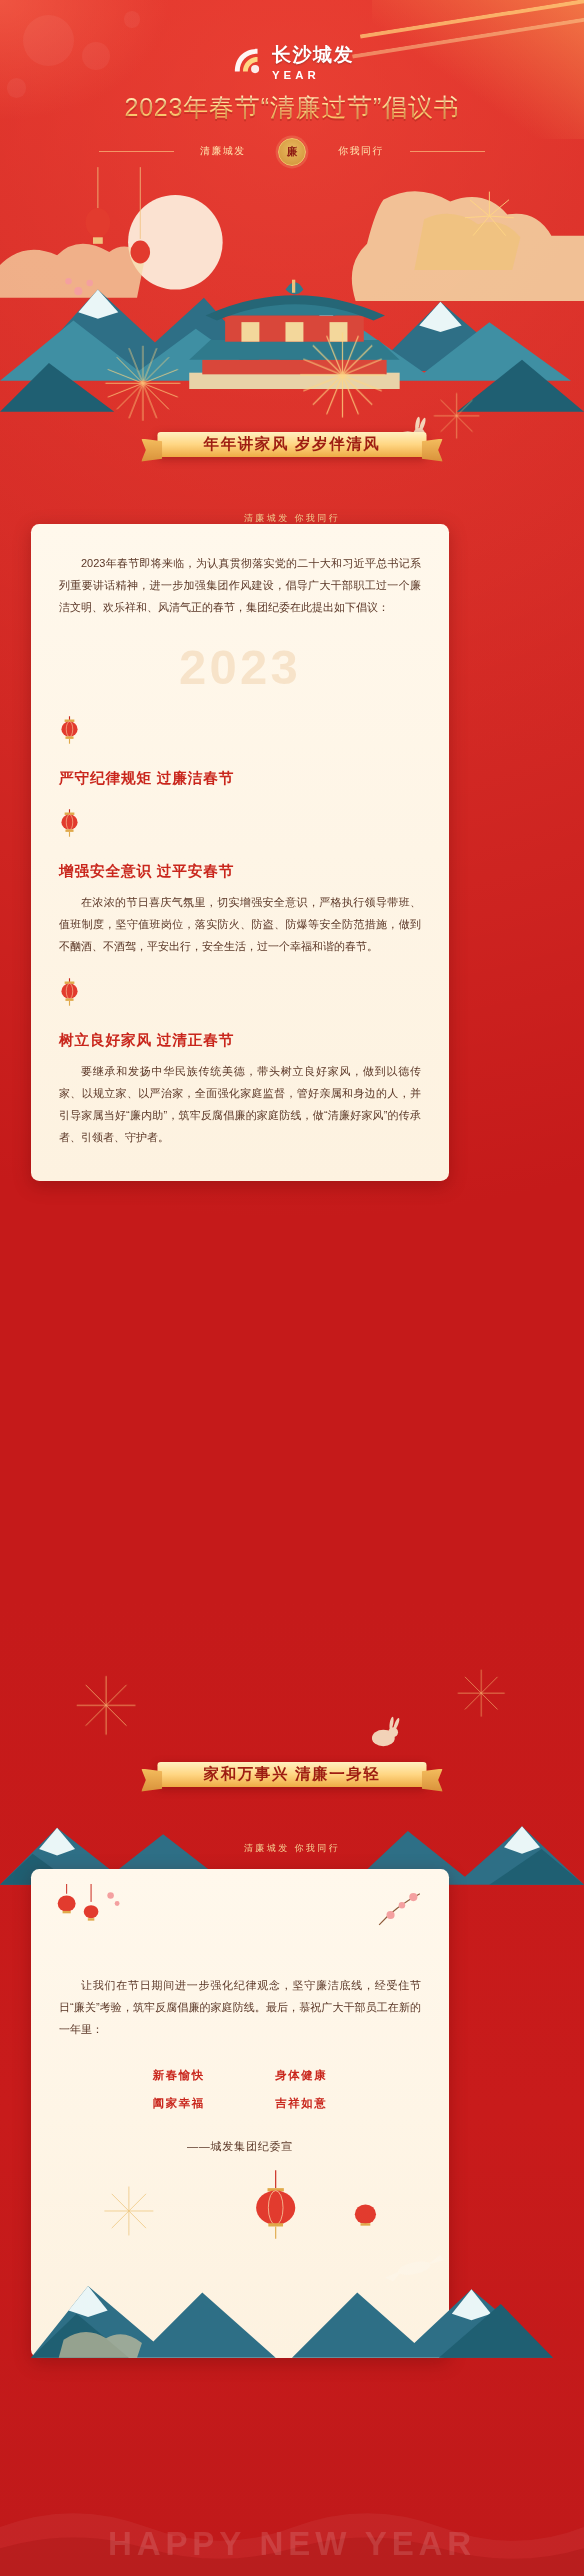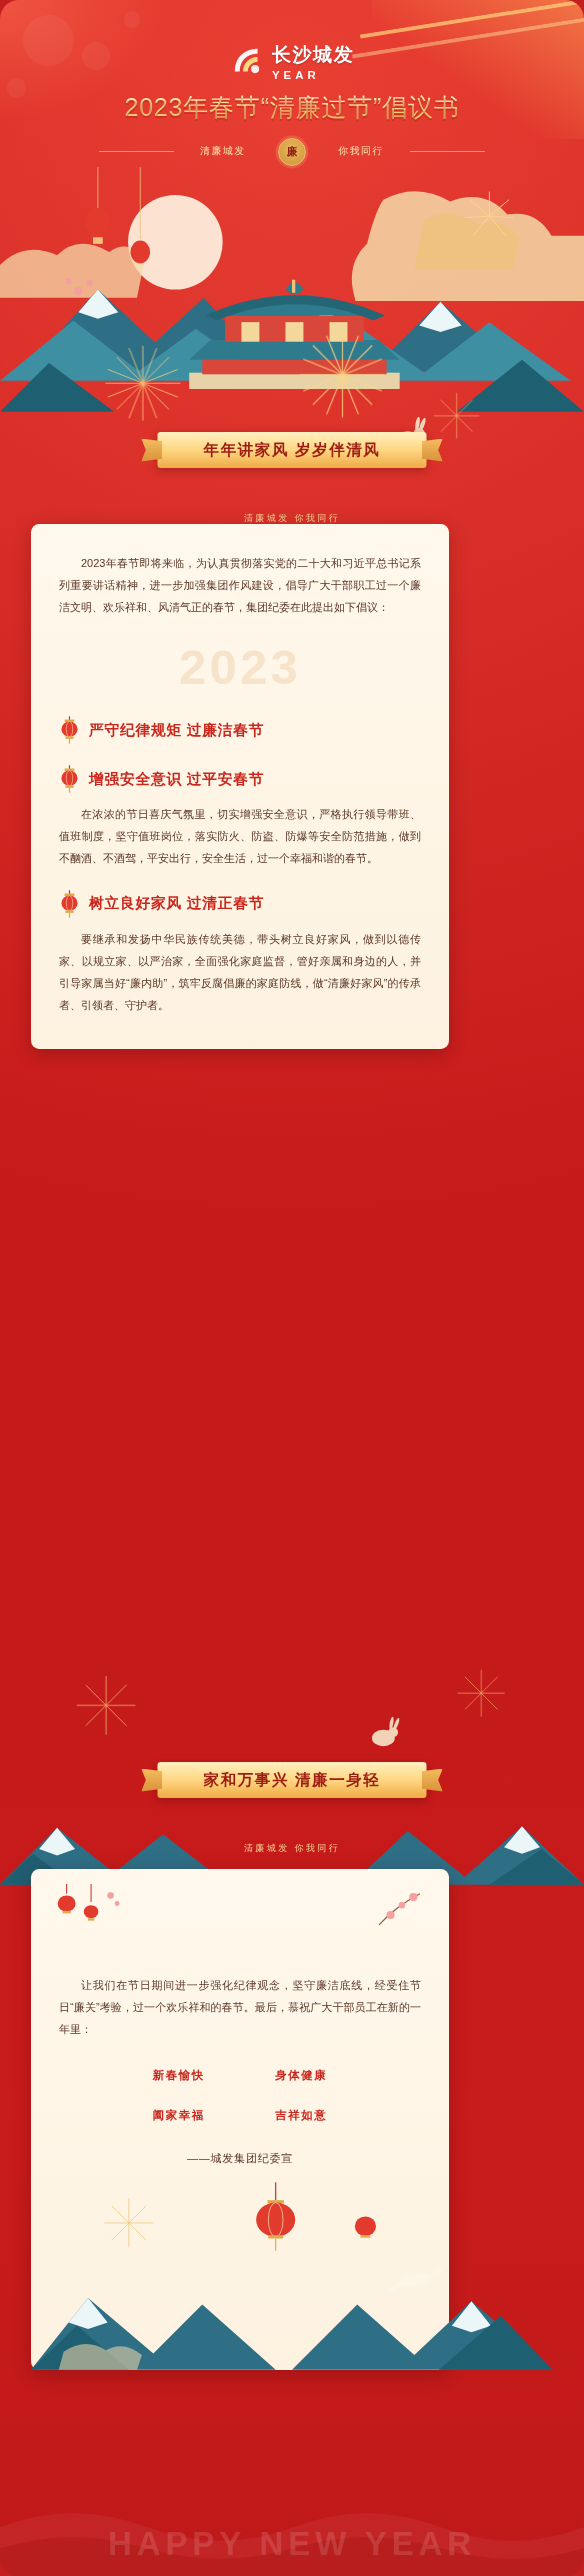--- a/index.html
+++ b/index.html
@@ -9,21 +9,20 @@
     font-family: "Liberation Sans", sans-serif;
   }
   .page {
     position: relative;
     width: 584px;
     height: 2576px;
     overflow: hidden;
     background:
       radial-gradient(circle at 50% 98px, rgba(255,90,70,0.55) 0%, rgba(210,25,25,0) 45%),
       linear-gradient(180deg, #cf1f1c 0%, #c81b1b 8%, #c51a1a 30%, #c51a1a 62%, #c81b1b 82%, #c0191a 100%);
-    border-radius: 19px;
   }
   
   .blob {
     position: absolute;
     border-radius: 50%;
     background: rgba(255,255,255,0.05);
   }
   .ribbon-top-left {
     position: absolute; top: 0; left: 0; width: 171px; height: 122px;
     background: radial-gradient(ellipse at 0% 0%, rgba(255,120,90,0.45) 0%, rgba(255,120,90,0) 70%);
@@ -97,21 +96,21 @@
 
   
   .fireworks-band {
     position: absolute; left: 0; top: 318px; width: 584px; height: 163px;
   }
 
   
   .gold-banner {
     position: absolute; left: 50%; transform: translateX(-50%);
     display: flex; align-items: center; justify-content: center;
-    width: 269px; height: 36px;
+    width: 269px; height: 25px;
     background: linear-gradient(180deg, #fff0c0 0%, #ffd683 50%, #eeab45 100%);
     border-radius: 3.3px;
     box-shadow: 0 2.4px 8.2px rgba(90,10,10,0.35);
   }
   .gold-banner::before, .gold-banner::after {
     content: ""; position: absolute; top: 6.5px; width: 21px; height: 23px;
     background: linear-gradient(180deg, #f3bc5d, #d9913a);
   }
   .gold-banner::before { left: -16.3px; clip-path: polygon(0 0, 100% 12%, 100% 88%, 0 100%, 22% 50%); }
   .gold-banner::after { right: -16.3px; clip-path: polygon(100% 0, 0 12%, 0 88%, 100% 100%, 78% 50%); }
@@ -147,41 +146,41 @@
   }
   .year-watermark {
     text-align: center;
     font-size: 49px; font-weight: bold; letter-spacing: 3.3px;
     color: #f7e3c9;
     margin: 21px 0 8.2px 0;
     user-select: none;
   }
   .section { margin-top: 21px; }
   .section-head {
-    display: flex; align-items: center; gap: 9px; margin-bottom: 9.8px;
+    display: flex; align-items: flex-start; gap: 25px; margin-bottom: 9.8px; flex-direction: column;
   }
   .lantern-ico { width: 21px; height: 28px; flex: 0 0 auto; }
   .section-title {
     font-size: 14.7px; font-weight: bold; color: #c9261c; letter-spacing: 0.8px;
   }
   .section-body {
     font-size: 11px; line-height: 2.0; color: #5a3626; text-align: justify;
     text-indent: 2em;
   }
 
   
   .closing-text {
     font-size: 11px; line-height: 2.0; color: #5a3626; text-align: justify;
     text-indent: 2em;
     margin-top: 4.9px;
   }
   .wish-grid {
     margin: 28px auto 0 auto;
     width: 245px;
-    display: grid; grid-template-columns: 1fr 1fr; row-gap: 25px;
+    display: grid; grid-template-columns: 1fr 1fr; row-gap: 13px;
     font-size: 11.4px; color: #c9261c; letter-spacing: 1.6px; font-weight: bold;
     text-align: center;
   }
   .signature {
     margin-top: 28px; text-align: center;
     font-size: 11px; color: #5a3626; letter-spacing: 0.8px;
   }
   .closing-illus {
     position: absolute; left: 0; bottom: 0; width: 522px; height: 188px;
   }
@@ -481,21 +480,21 @@
       <circle cx="80" cy="24" r="3" fill="#f4a0a0"></circle>
     </svg>
     <svg style="position:absolute;right:21px;top:14.7px;" width="57" height="49" viewBox="0 0 70 60">
       <path d="M10 50 q20 -22 50 -38" stroke="#8d5a3a" stroke-width="1.4" fill="none"></path>
       <circle cx="24" cy="38" r="5" fill="#f4a0a0"></circle>
       <circle cx="38" cy="26" r="4" fill="#f4a0a0"></circle>
       <circle cx="52" cy="16" r="5" fill="#f4a0a0"></circle>
     </svg>
 
     <div style="height:72px"></div>
-    <p class="closing-text">让我们在节日期间进一步强化纪律观念，坚守廉洁底线，经受住节日“廉关”考验，过一个欢乐祥和的春节。最后，慕祝广大干部员工在新的一年里：</p>
+    <p class="closing-text">让我们在节日期间进一步强化纪律观念，坚守廉洁底线，经受住节日“廉关”考验，筑牢反腐倡廉的家庭防线。最后，慕祝广大干部员工在新的一年里：</p>
 
     <div class="wish-grid">
       <div>新春愉快</div>
       <div>身体健康</div>
       <div>阖家幸福</div>
       <div>吉祥如意</div>
     </div>
 
     <div class="signature">——城发集团纪委宣</div>
 

